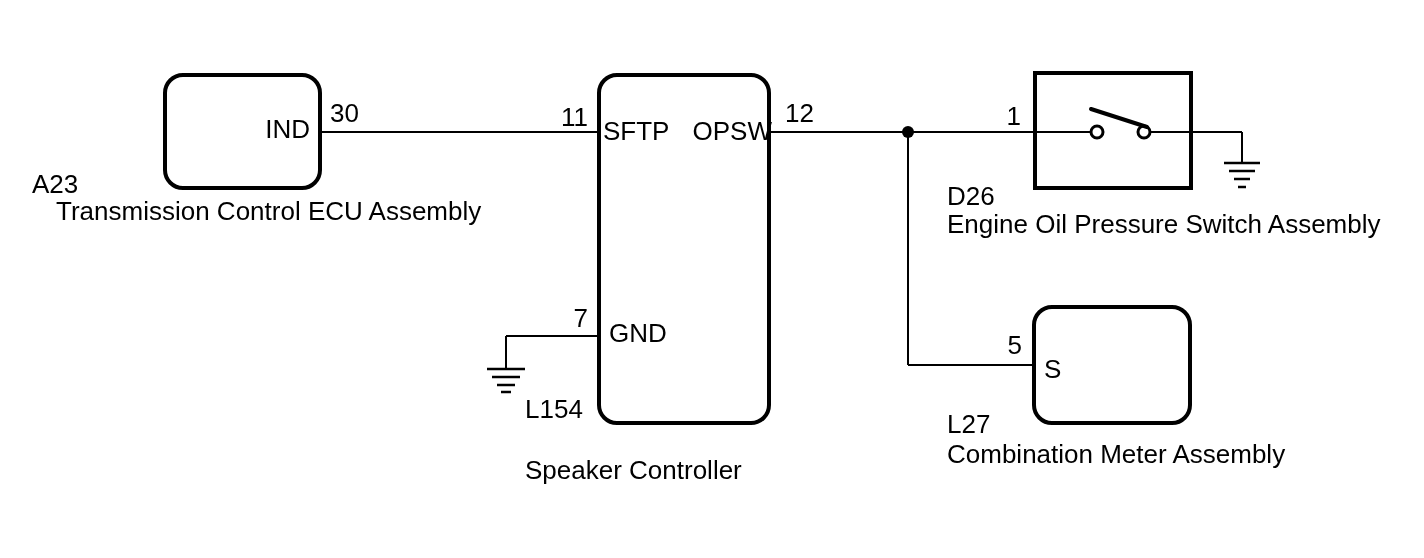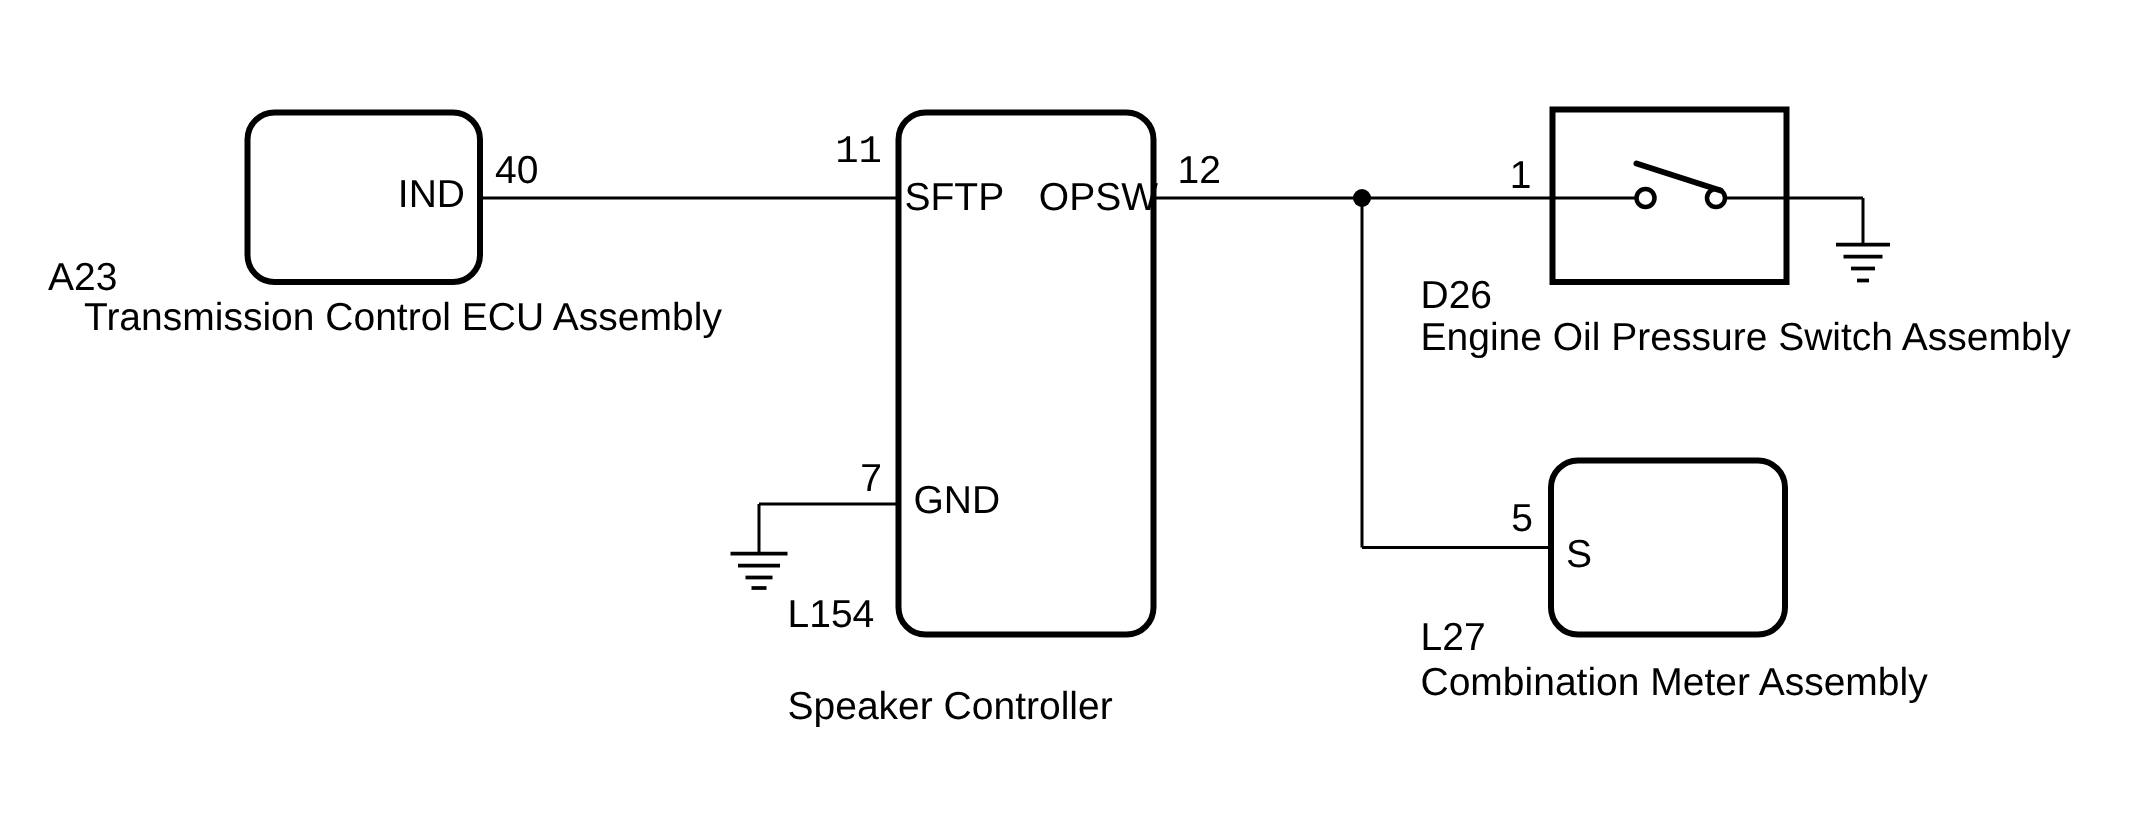--- a/index.html
+++ b/index.html
@@ -74,26 +74,26 @@
     <line x1="599" y1="336" x2="506" y2="336" stroke="#000000" stroke-width="2"></line>
     <g>
       <line x1="506" y1="336" x2="506" y2="369" stroke="#000000" stroke-width="2"></line>
       <line x1="487" y1="369" x2="525" y2="369" stroke="#000000" stroke-width="2.5"></line>
       <line x1="492" y1="377" x2="520" y2="377" stroke="#000000" stroke-width="2.5"></line>
       <line x1="497" y1="385" x2="515" y2="385" stroke="#000000" stroke-width="2.5"></line>
       <line x1="501" y1="392" x2="511" y2="392" stroke="#000000" stroke-width="2.5"></line>
     </g>
   </svg>
 
-  <div class="lbl" style="left:330px; top:100px;">40</div>
+  <div class="lbl" style="left:330px; top:100px;">30</div>
   <div class="lbl ra" style="left:210px; top:116px; width:100px;">IND</div>
   <div class="lbl" style="left:32px; top:171px;">A23</div>
   <div class="lbl" style="left:32px; top:198px;margin-left:24px;">Transmission Control ECU Assembly</div>
 
-  <div class="lbl ra" style="left:538px; top:88px; width:50px;font-family:Liberation Mono, monospace;">11</div>
+  <div class="lbl ra" style="left:538px; top:104px; width:50px;">11</div>
   <div class="lbl" style="left:603px; top:118px;">SFTP</div>
   <div class="lbl ra" style="left:668px; top:118px; width:104px;">OPSW</div>
   <div class="lbl" style="left:785px; top:100px;">12</div>
   <div class="lbl ra" style="left:548px; top:305px; width:40px;">7</div>
   <div class="lbl" style="left:609px; top:320px;">GND</div>
   <div class="lbl" style="left:525px; top:396px;">L154</div>
   <div class="lbl" style="left:525px; top:457px;">Speaker Controller</div>
 
   <div class="lbl ra" style="left:983px; top:103px; width:38px;">1</div>
   <div class="lbl" style="left:947px; top:183px;">D26</div>

